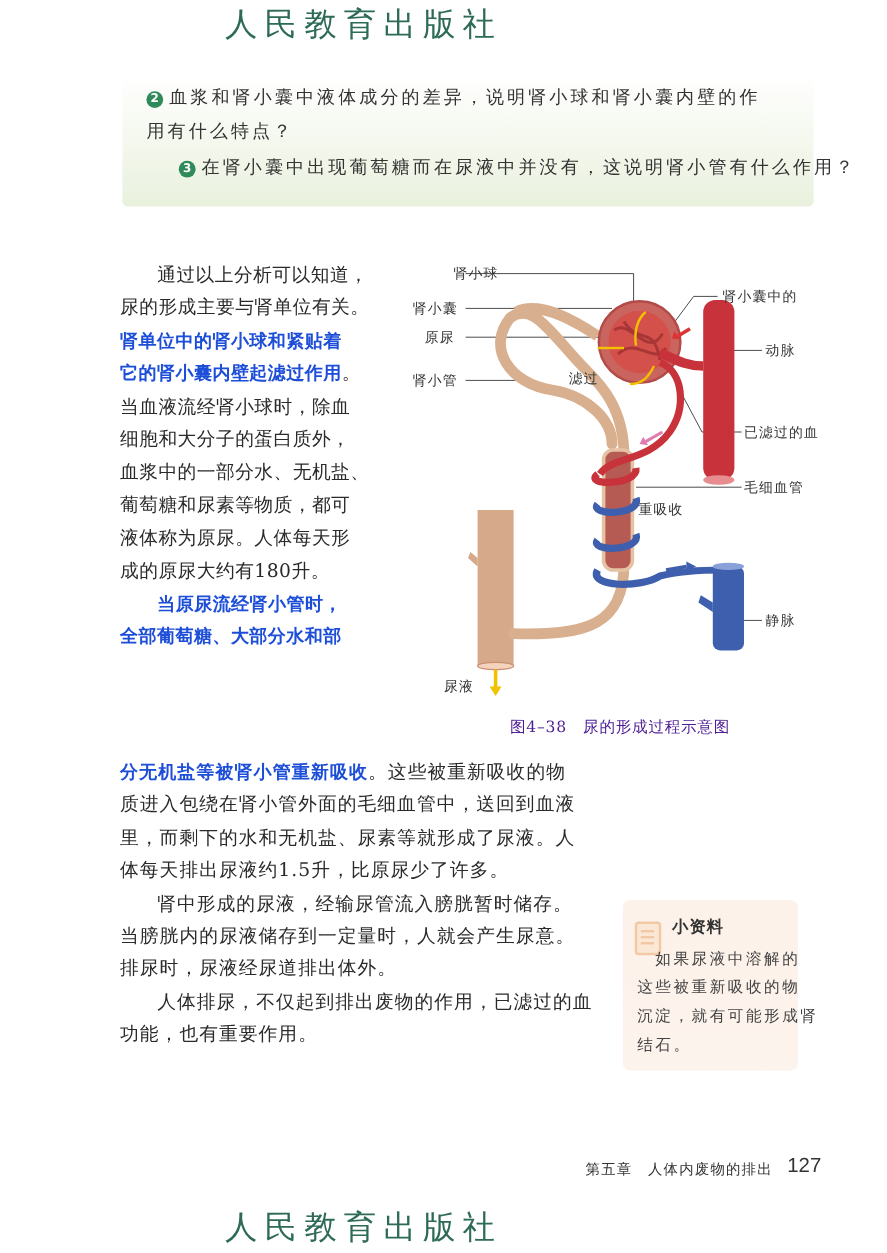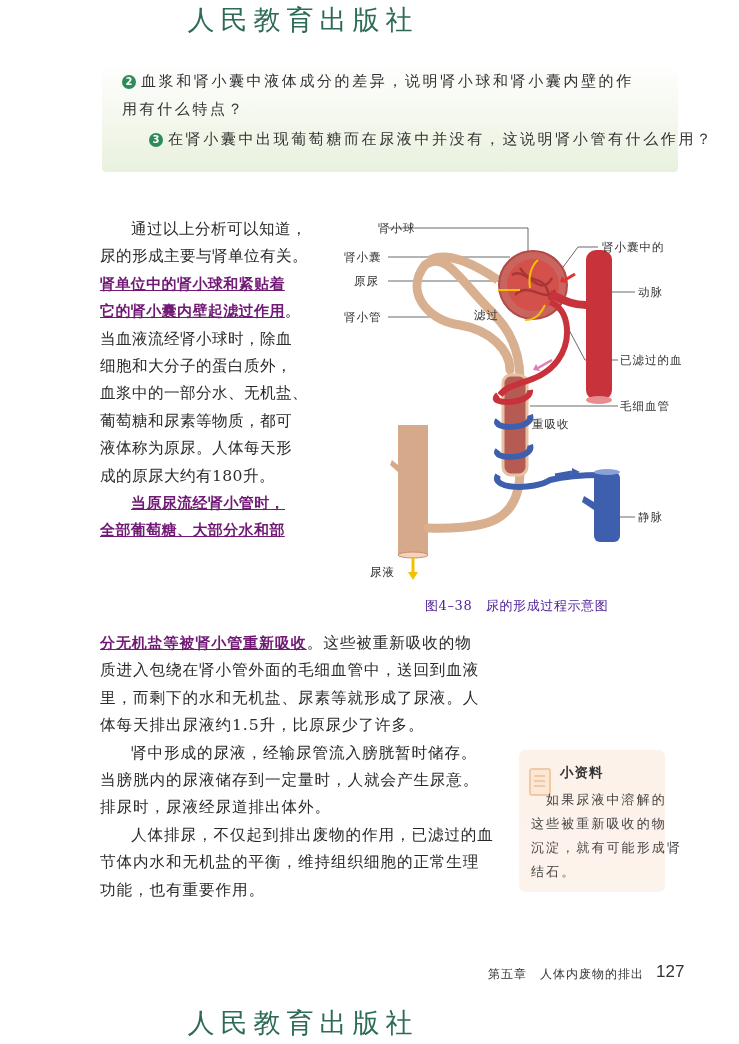--- a/index.html
+++ b/index.html
@@ -11,21 +11,21 @@
   .pub-bottom { top:1005px; }
   .question-box { position:absolute; left:102px; top:64px; width:576px; height:108px;
                   background:linear-gradient(to bottom,#ffffff 0%,#f3f7ec 55%,#e9f1de 100%);
                   border-radius:0 0 4px 4px; }
   .q-line { position:absolute; font-size:15px; letter-spacing:2.6px; color:#333; white-space:nowrap; }
   .q-num { display:inline-block; width:14px; height:14px; border-radius:50%; background:#2f8a5a; color:#fff;
            font-family:"DejaVu Sans",sans-serif; font-size:10px; font-weight:bold; text-align:center; line-height:14px;
            margin-right:5px; vertical-align:1px; letter-spacing:0; }
   .main-text { position:absolute; font-size:15.6px; line-height:27.4px; color:#2a2a2a; }
   .indent { padding-left:31px; }
-  .bold { font-family:"DejaVu Sans",sans-serif; font-weight:bold; font-size:15px; color:#701a75;text-decoration:underline; }
+  .bold { font-family:"DejaVu Sans",sans-serif; font-weight:bold; font-size:15px; color:#1d4ed8; }
   .col-narrow { left:100px; top:216px; width:232px; letter-spacing:0.4px; }
   .col-wide { left:100px; top:630px; width:402px; letter-spacing:0.9px; }
   .figure { position:absolute; left:340px; top:210px; width:350px; height:400px; }
   .fig-label { position:absolute; font-size:11.5px; color:#333; white-space:nowrap; letter-spacing:1px; }
   .fig-caption { position:absolute; left:425px; top:597px; font-size:13px; color:#4c1d95; letter-spacing:0.6px; white-space:nowrap; }
   .sidebar-card { position:absolute; left:519px; top:750px; width:146px; height:142px; border-radius:6px;
                   background:linear-gradient(to bottom,#fdf2ea 0%,#fcf3ec 100%); }
   .card-icon { position:absolute; left:10px; top:18px; width:18px; height:24px; border:2px solid #f2c9a4; border-radius:3px; background:#fbe7d6; }
   .card-icon i { position:absolute; left:3px; height:2px; width:11px; background:#f2c9a4; }
   .card-title { position:absolute; left:41px; top:14px; font-size:13.5px; font-weight:bold; color:#333; letter-spacing:1px; }
@@ -65,21 +65,20 @@
 
 <div class="main-text col-wide">
   <div><span class="bold">分无机盐等被肾小管重新吸收</span><span>。这些被重新吸收的物</span></div>
   <div>质进入包绕在肾小管外面的毛细血管中，送回到血液</div>
   <div>里，而剩下的水和无机盐、尿素等就形成了尿液。人</div>
   <div>体每天排出尿液约1.5升，比原尿少了许多。</div>
   <div class="indent">肾中形成的尿液，经输尿管流入膀胱暂时储存。</div>
   <div>当膀胱内的尿液储存到一定量时，人就会产生尿意。</div>
   <div>排尿时，尿液经尿道排出体外。</div>
   <div class="indent">人体排尿，不仅起到排出废物的作用，已滤过的血</div>
-  <div>节体内水和无机盐的平衡，维持组织细胞的正常生理</div>
   <div>功能，也有重要作用。</div>
 </div>
 
 <div class="figure">
   <svg width="350" height="400" viewBox="0 0 350 400">
 
     <g stroke="#444" stroke-width="0.8" fill="none">
       <polyline points="48,18 188,18 188,80"></polyline>
       <line x1="48" y1="47" x2="170" y2="47"></line>
       <line x1="48" y1="71" x2="160" y2="71"></line>

